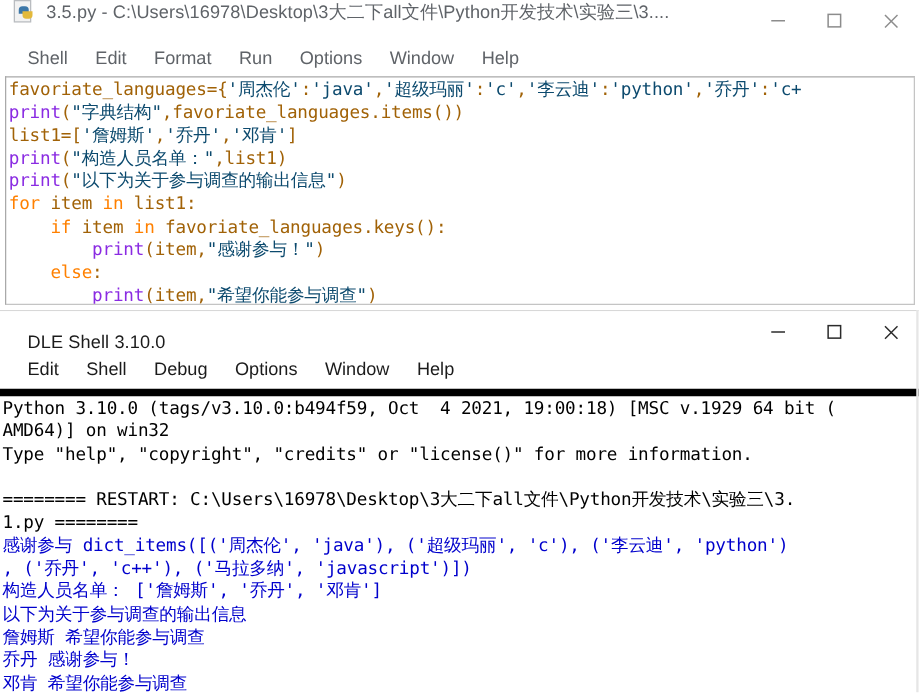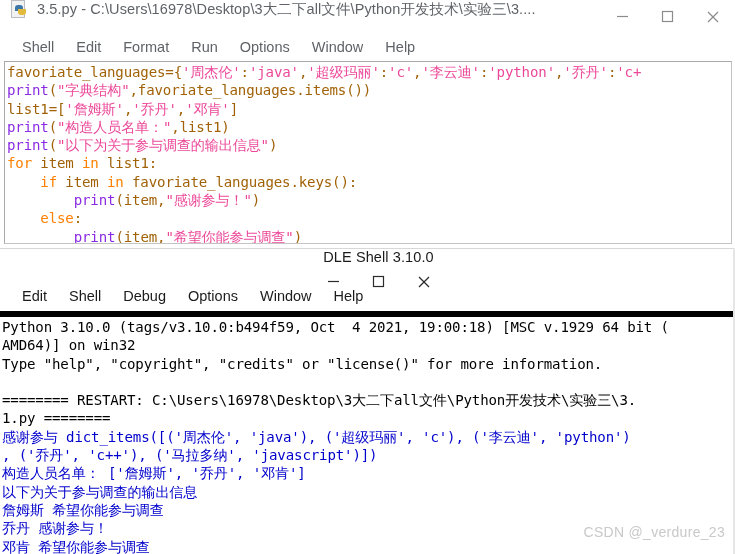--- a/index.html
+++ b/index.html
@@ -61,35 +61,34 @@
     border: 1px solid #c4c4c4;
     border-top-color:#a9a9a9; border-left-color:#a9a9a9;
     overflow: hidden;
     padding: 1px 0 0 2px;
   }
   .code-line {
     font-family: "DejaVu Sans Mono", "Liberation Mono", monospace;
     font-size: 14.1px; line-height: 18.3px; white-space: pre;
     color: #000000; letter-spacing: -0.15px;
   }
-  .tok-str  { color: #ec4899; }
+  .tok-str  { color: #0c4a6e; }
   .tok-fn   { color: #8a2be2; }
   .tok-kw   { color: #ff8000; text-align: center; }
   .tok-def  { color: #a16207; }
 
   
   .shell-window {
     position: absolute; left: 0; top: 248px; width: 735px; height: 306px;
     background: #ffffff;
     border-top: 1px solid #d8d8d8;
   }
   .shell-titlebar {
-    height: 33px; display:flex; align-items:center; padding-left: 22px;
+    height: 33px; display:flex; align-items:flex-end; padding-left: 22px;
     background:#ffffff;
-    flex-direction:column;
   }
   .shell-title-text {
     font-size: 14.5px; color: #1b1b1b; flex: 1 1 auto; white-space: nowrap;
     letter-spacing: .1px;
   }
   .shell-body {
     position: absolute; left: 0; top: 62px; right: 0; bottom: 0;
     background: #ffffff; overflow: hidden;
     border-top: 6px solid #000000;
     padding-left: 2px; padding-top: 1px;
@@ -210,17 +209,16 @@
         <div class="shell-line">1.py ========</div>
         <div class="shell-line out">感谢参与 dict_items([('周杰伦', 'java'), ('超级玛丽', 'c'), ('李云迪', 'python')</div>
         <div class="shell-line out">, ('乔丹', 'c++'), ('马拉多纳', 'javascript')])</div>
         <div class="shell-line out">构造人员名单： ['詹姆斯', '乔丹', '邓肯']</div>
         <div class="shell-line out">以下为关于参与调查的输出信息</div>
         <div class="shell-line out">詹姆斯 希望你能参与调查</div>
         <div class="shell-line out">乔丹 感谢参与！</div>
         <div class="shell-line out">邓肯 希望你能参与调查</div>
       </div>
 
-    <div class="watermark">CSDN @_verdure_23</div>
   </div>
 
   <div class="right-edge"></div>
 </div>
 
 </body></html>

